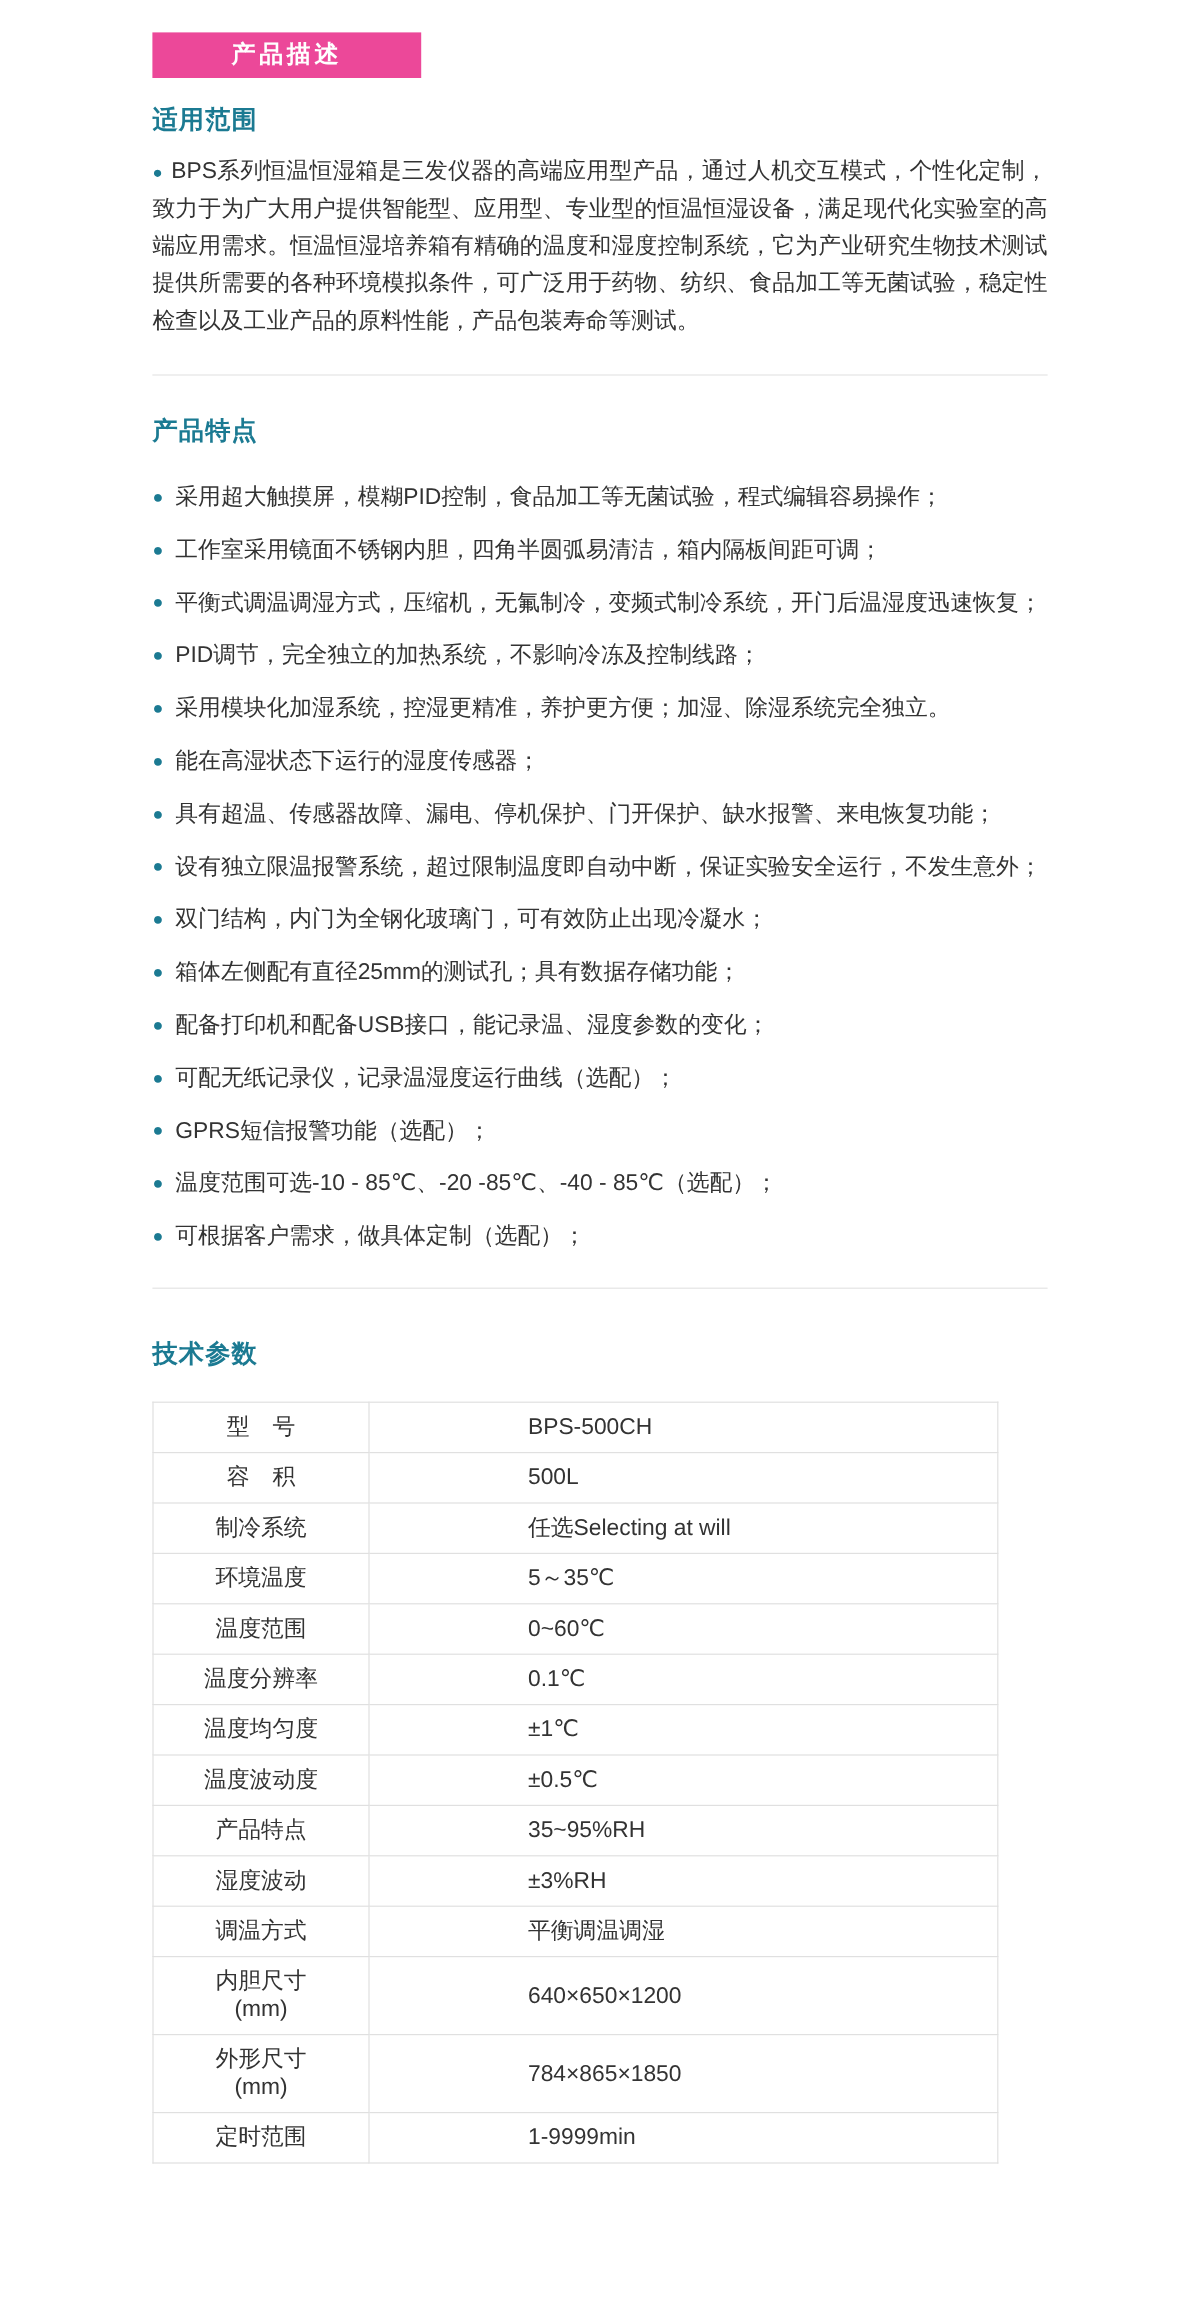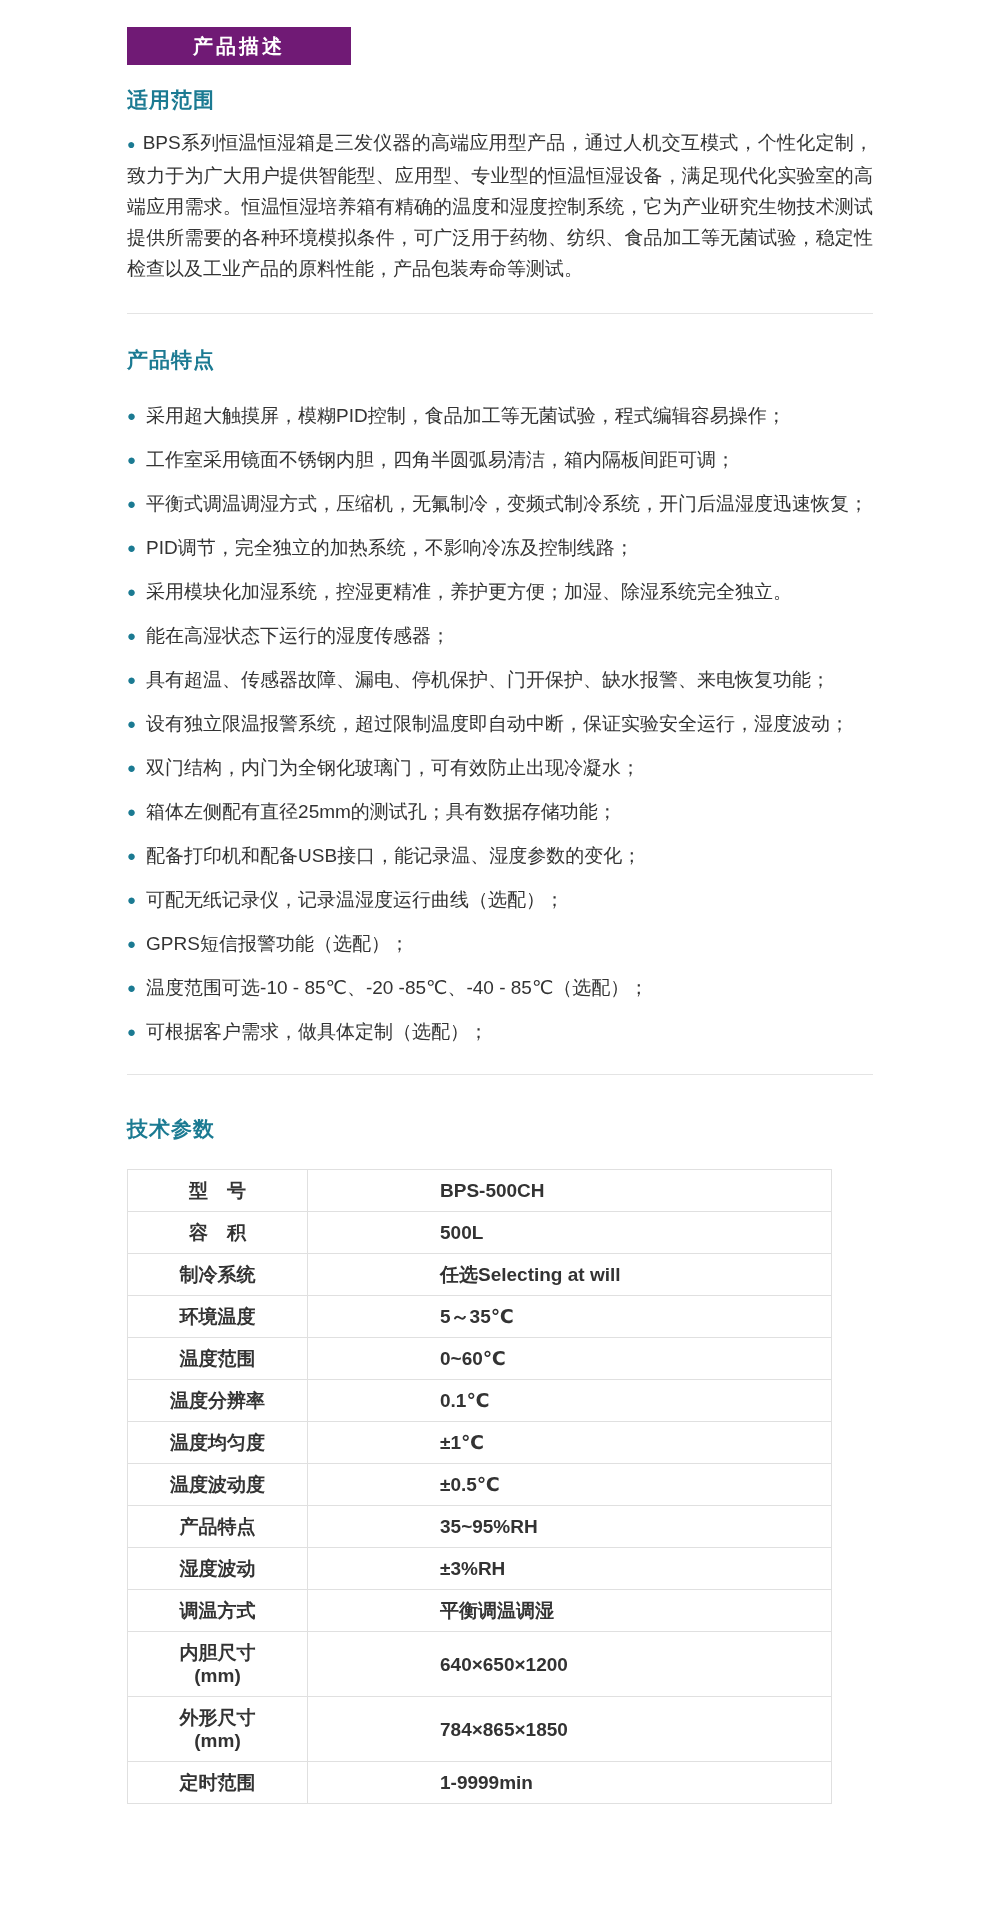--- a/index.html
+++ b/index.html
@@ -5,21 +5,21 @@
   html, body { margin: 0; padding: 0; background: #ffffff; }
   body {
     width: 1000px;
     font-family: "Liberation Sans", "DejaVu Sans", sans-serif;
     color: #333333;
   }
   .page { padding: 27px 127px 40px 127px; width: 746px; }
 
   .banner {
     width: 224px; height: 38px;
-    background: #701a75;
+    background: #ec4899;
     color: #ffffff;
     font-size: 20px; font-weight: bold;
     line-height: 38px; text-align: center;
     letter-spacing: 3px;
   }
 
   h2.sec-heading {
     color: #1b7a92;
     font-size: 21px;
     font-weight: bold;
@@ -64,21 +64,20 @@
     margin-top: 26px;
     width: 705px;
     table-layout: fixed;
   }
   table.specs td {
     border: 1px solid #e0e0e0;
     font-size: 19px;
     color: #333333;
     line-height: 23px;
     vertical-align: middle;
-    font-weight: bold;
   }
   td.spec-label {
     width: 167px;
     text-align: center;
     padding: 9px 6px;
     white-space: pre-line;
   }
   td.spec-value {
     padding: 9px 10px 9px 132px;
     text-align: left;
@@ -130,21 +129,21 @@
         <li class="feature">
           <span class="dot">●</span>
           <span>能在高湿状态下运行的湿度传感器；</span>
         </li>
         <li class="feature">
           <span class="dot">●</span>
           <span>具有超温、传感器故障、漏电、停机保护、门开保护、缺水报警、来电恢复功能；</span>
         </li>
         <li class="feature">
           <span class="dot">●</span>
-          <span>设有独立限温报警系统，超过限制温度即自动中断，保证实验安全运行，湿度波动；</span>
+          <span>设有独立限温报警系统，超过限制温度即自动中断，保证实验安全运行，不发生意外；</span>
         </li>
         <li class="feature">
           <span class="dot">●</span>
           <span>双门结构，内门为全钢化玻璃门，可有效防止出现冷凝水；</span>
         </li>
         <li class="feature">
           <span class="dot">●</span>
           <span>箱体左侧配有直径25mm的测试孔；具有数据存储功能；</span>
         </li>
         <li class="feature">

